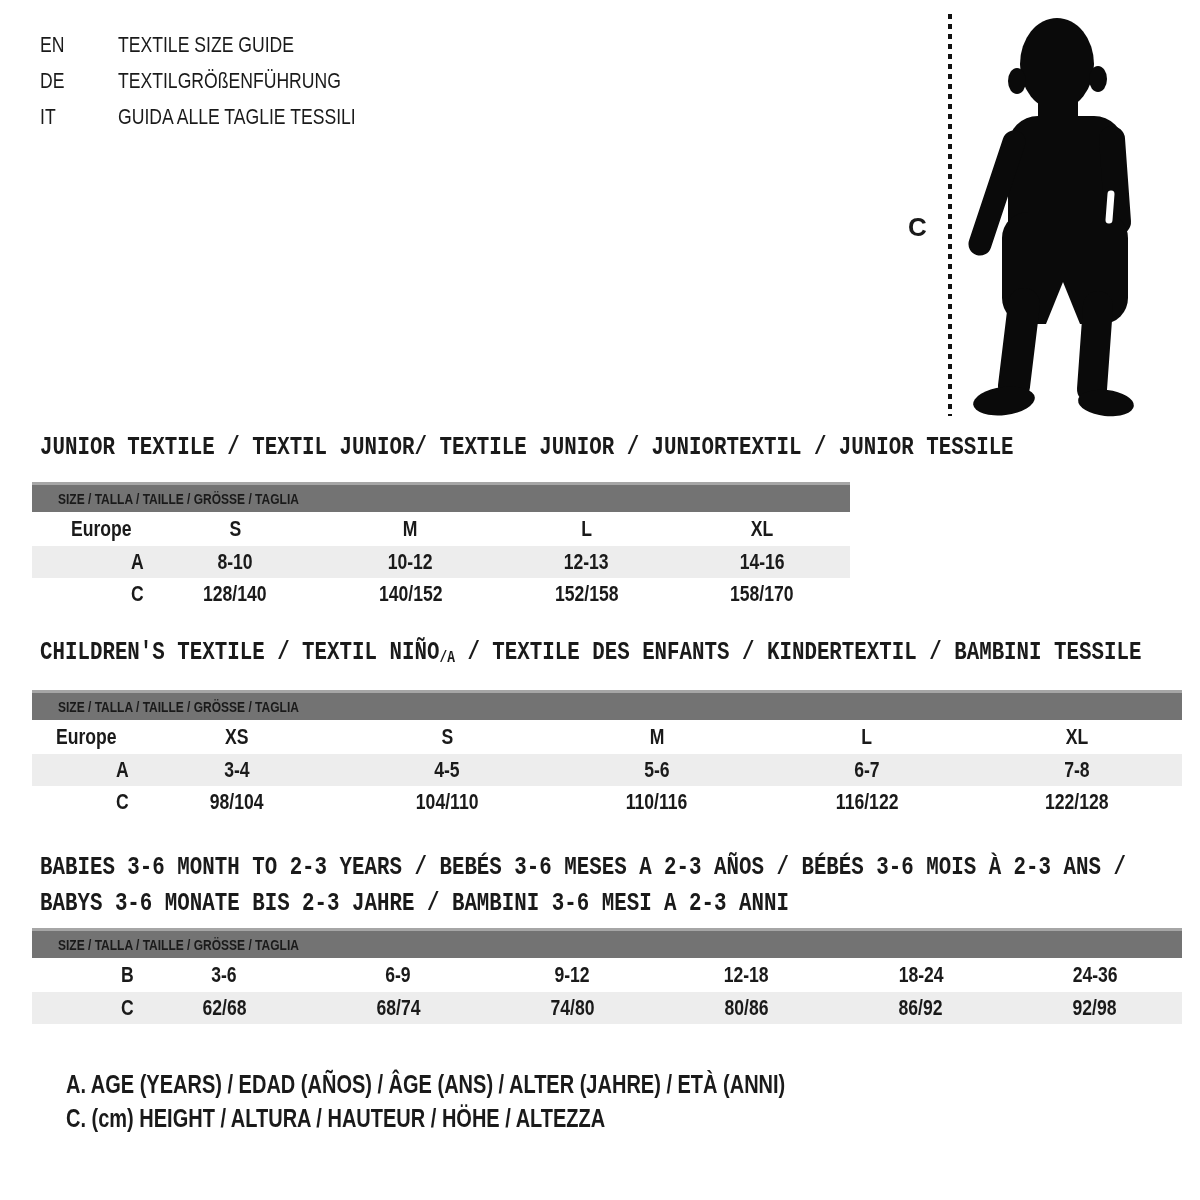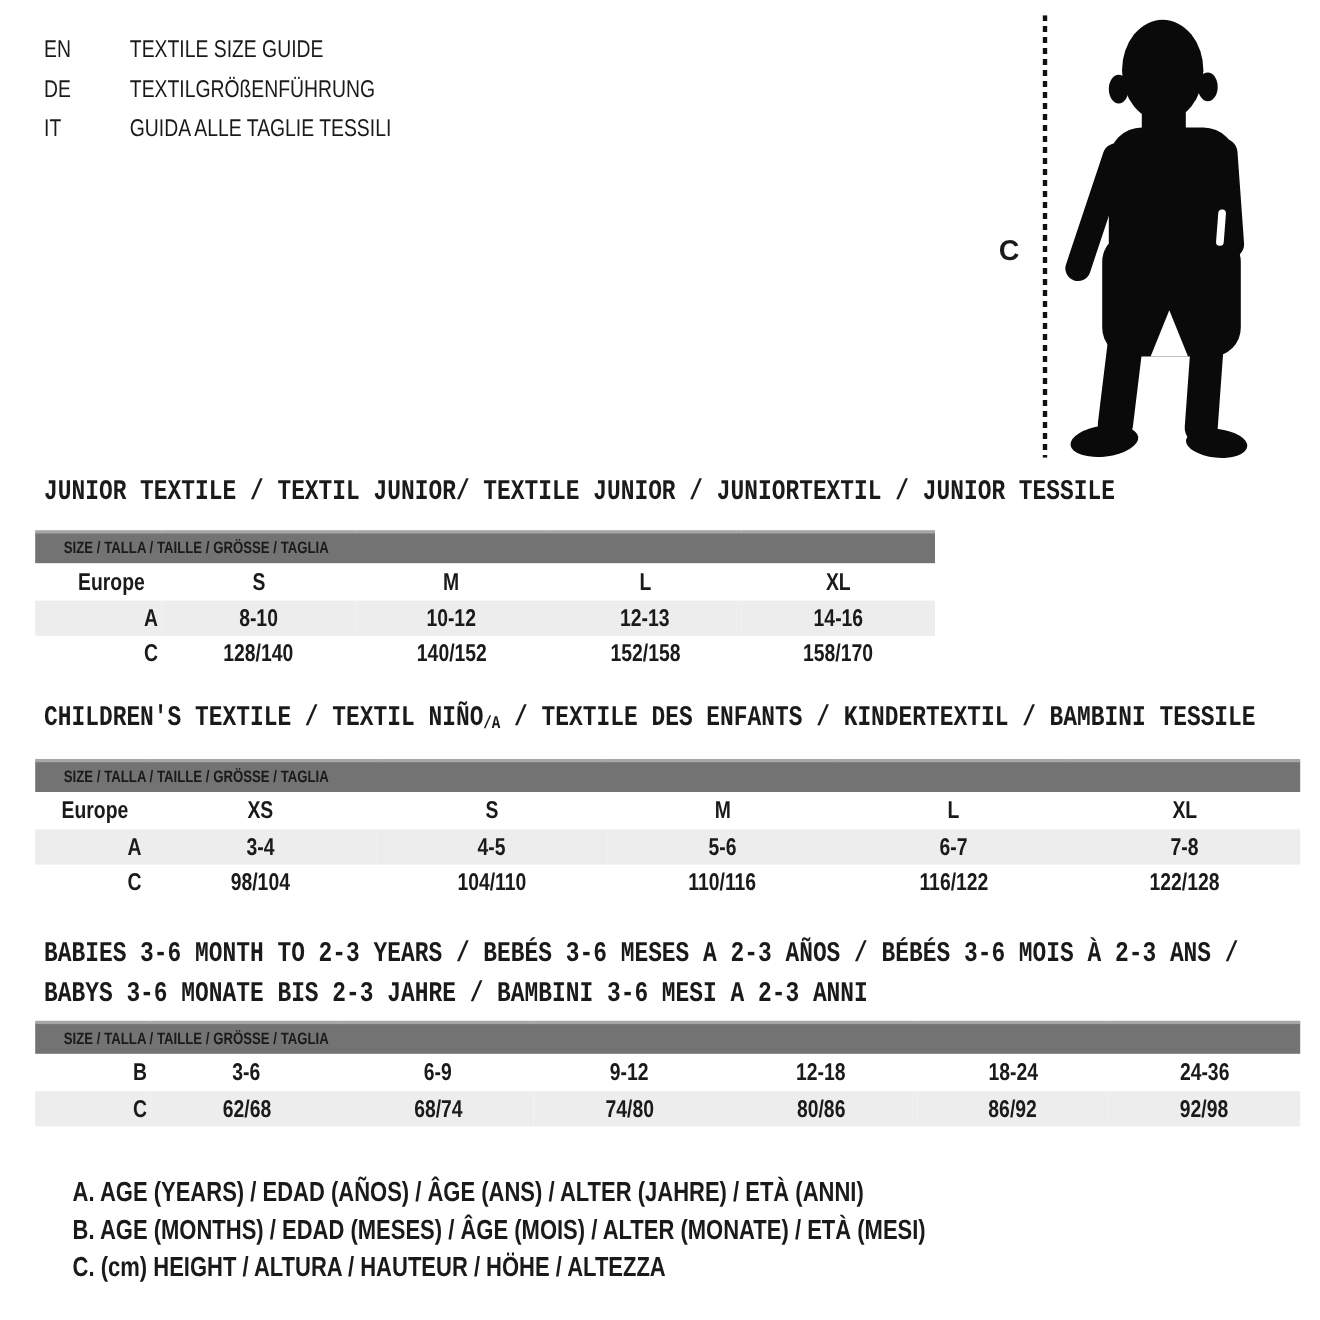--- a/index.html
+++ b/index.html
@@ -216,17 +216,16 @@
       <td class="val"><span class="cxc">74/80</span></td>
       <td class="val"><span class="cxc">80/86</span></td>
       <td class="val"><span class="cxc">86/92</span></td>
       <td class="val"><span class="cxc">92/98</span></td>
     </tr>
   </tbody>
     </table>
 
   <div id="legend">
     <div class="legend-line"><span class="cx">A. AGE (YEARS) / EDAD (AÑOS) / ÂGE (ANS) / ALTER (JAHRE) / ETÀ (ANNI)</span></div>
-    <div class="legend-line"><span class="cx">B. AGE (MONTHS) / EDAD (MESES) / ÂGE (MOIS) / ALTER (MONATE) / ETÀ (MESI)</span></div>
     <div class="legend-line"><span class="cx">C. (cm) HEIGHT / ALTURA / HAUTEUR / HÖHE / ALTEZZA</span></div>
   </div>
 
 </div>
 
 </body></html>

